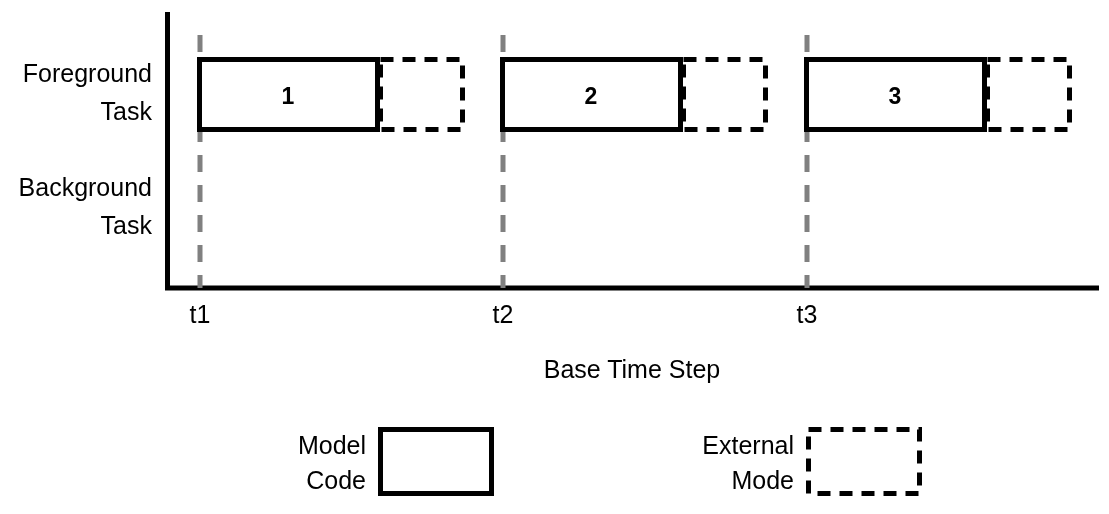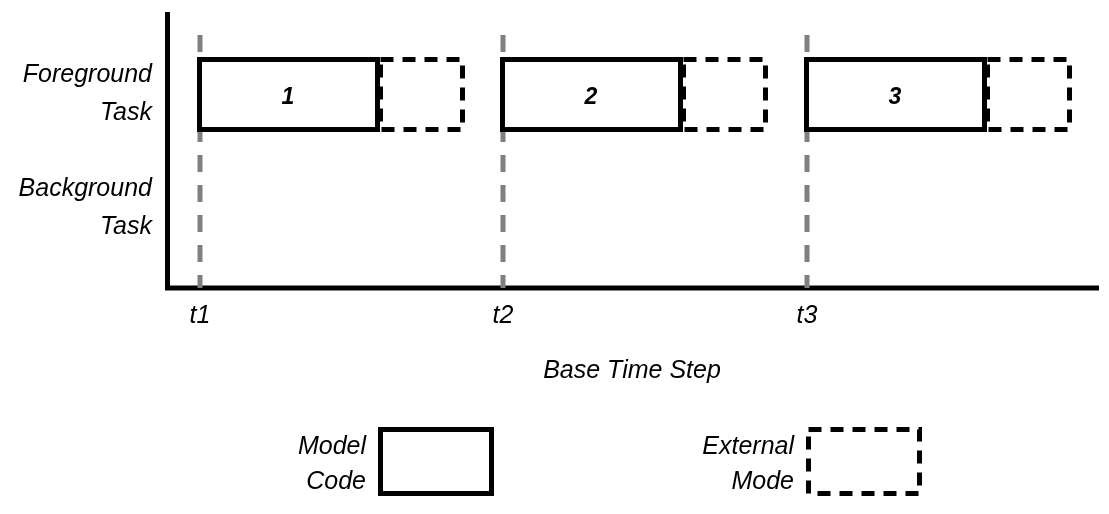--- a/index.html
+++ b/index.html
@@ -10,21 +10,20 @@
   body {
     font-family: "Liberation Sans", sans-serif;
     color: #000000;
   }
   #canvas {
     position: relative;
     width: 1109px;
     height: 514px;
     background: #ffffff;
     overflow: hidden;
-    font-style: italic;
   }
   #diagram-svg {
     position: absolute;
     left: 0;
     top: 0;
     width: 1109px;
     height: 514px;
   }
   .axis-line {
     stroke: #000000;

